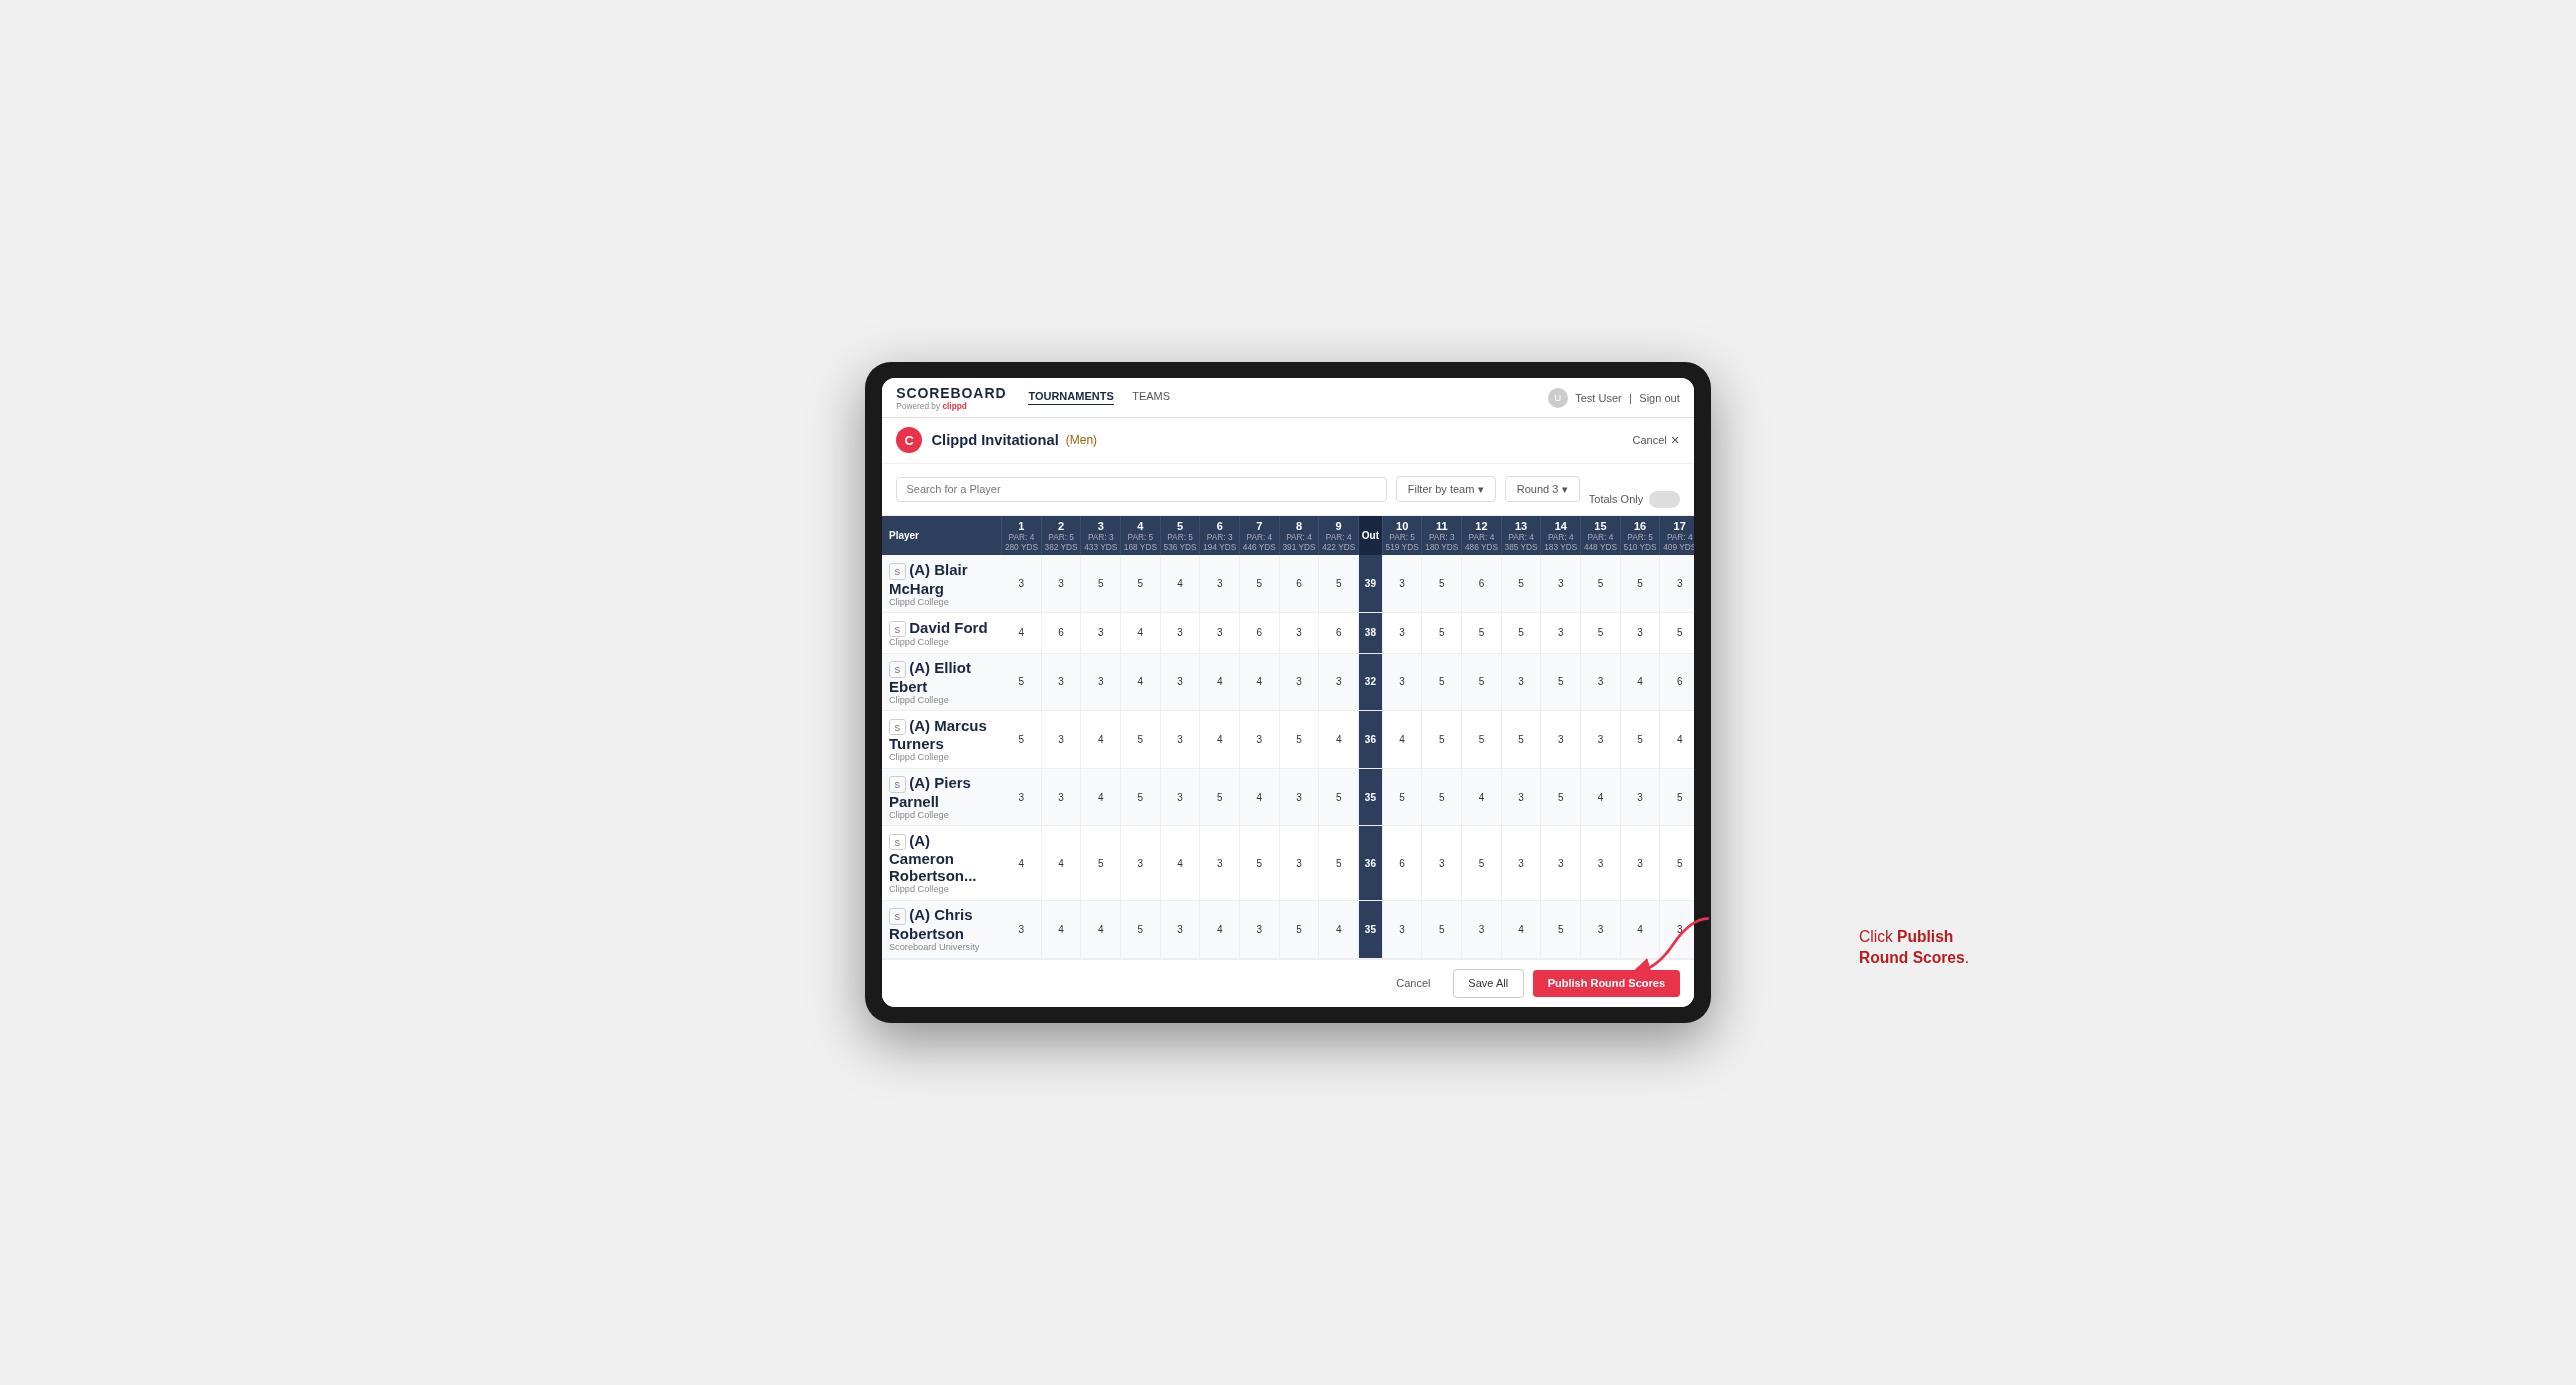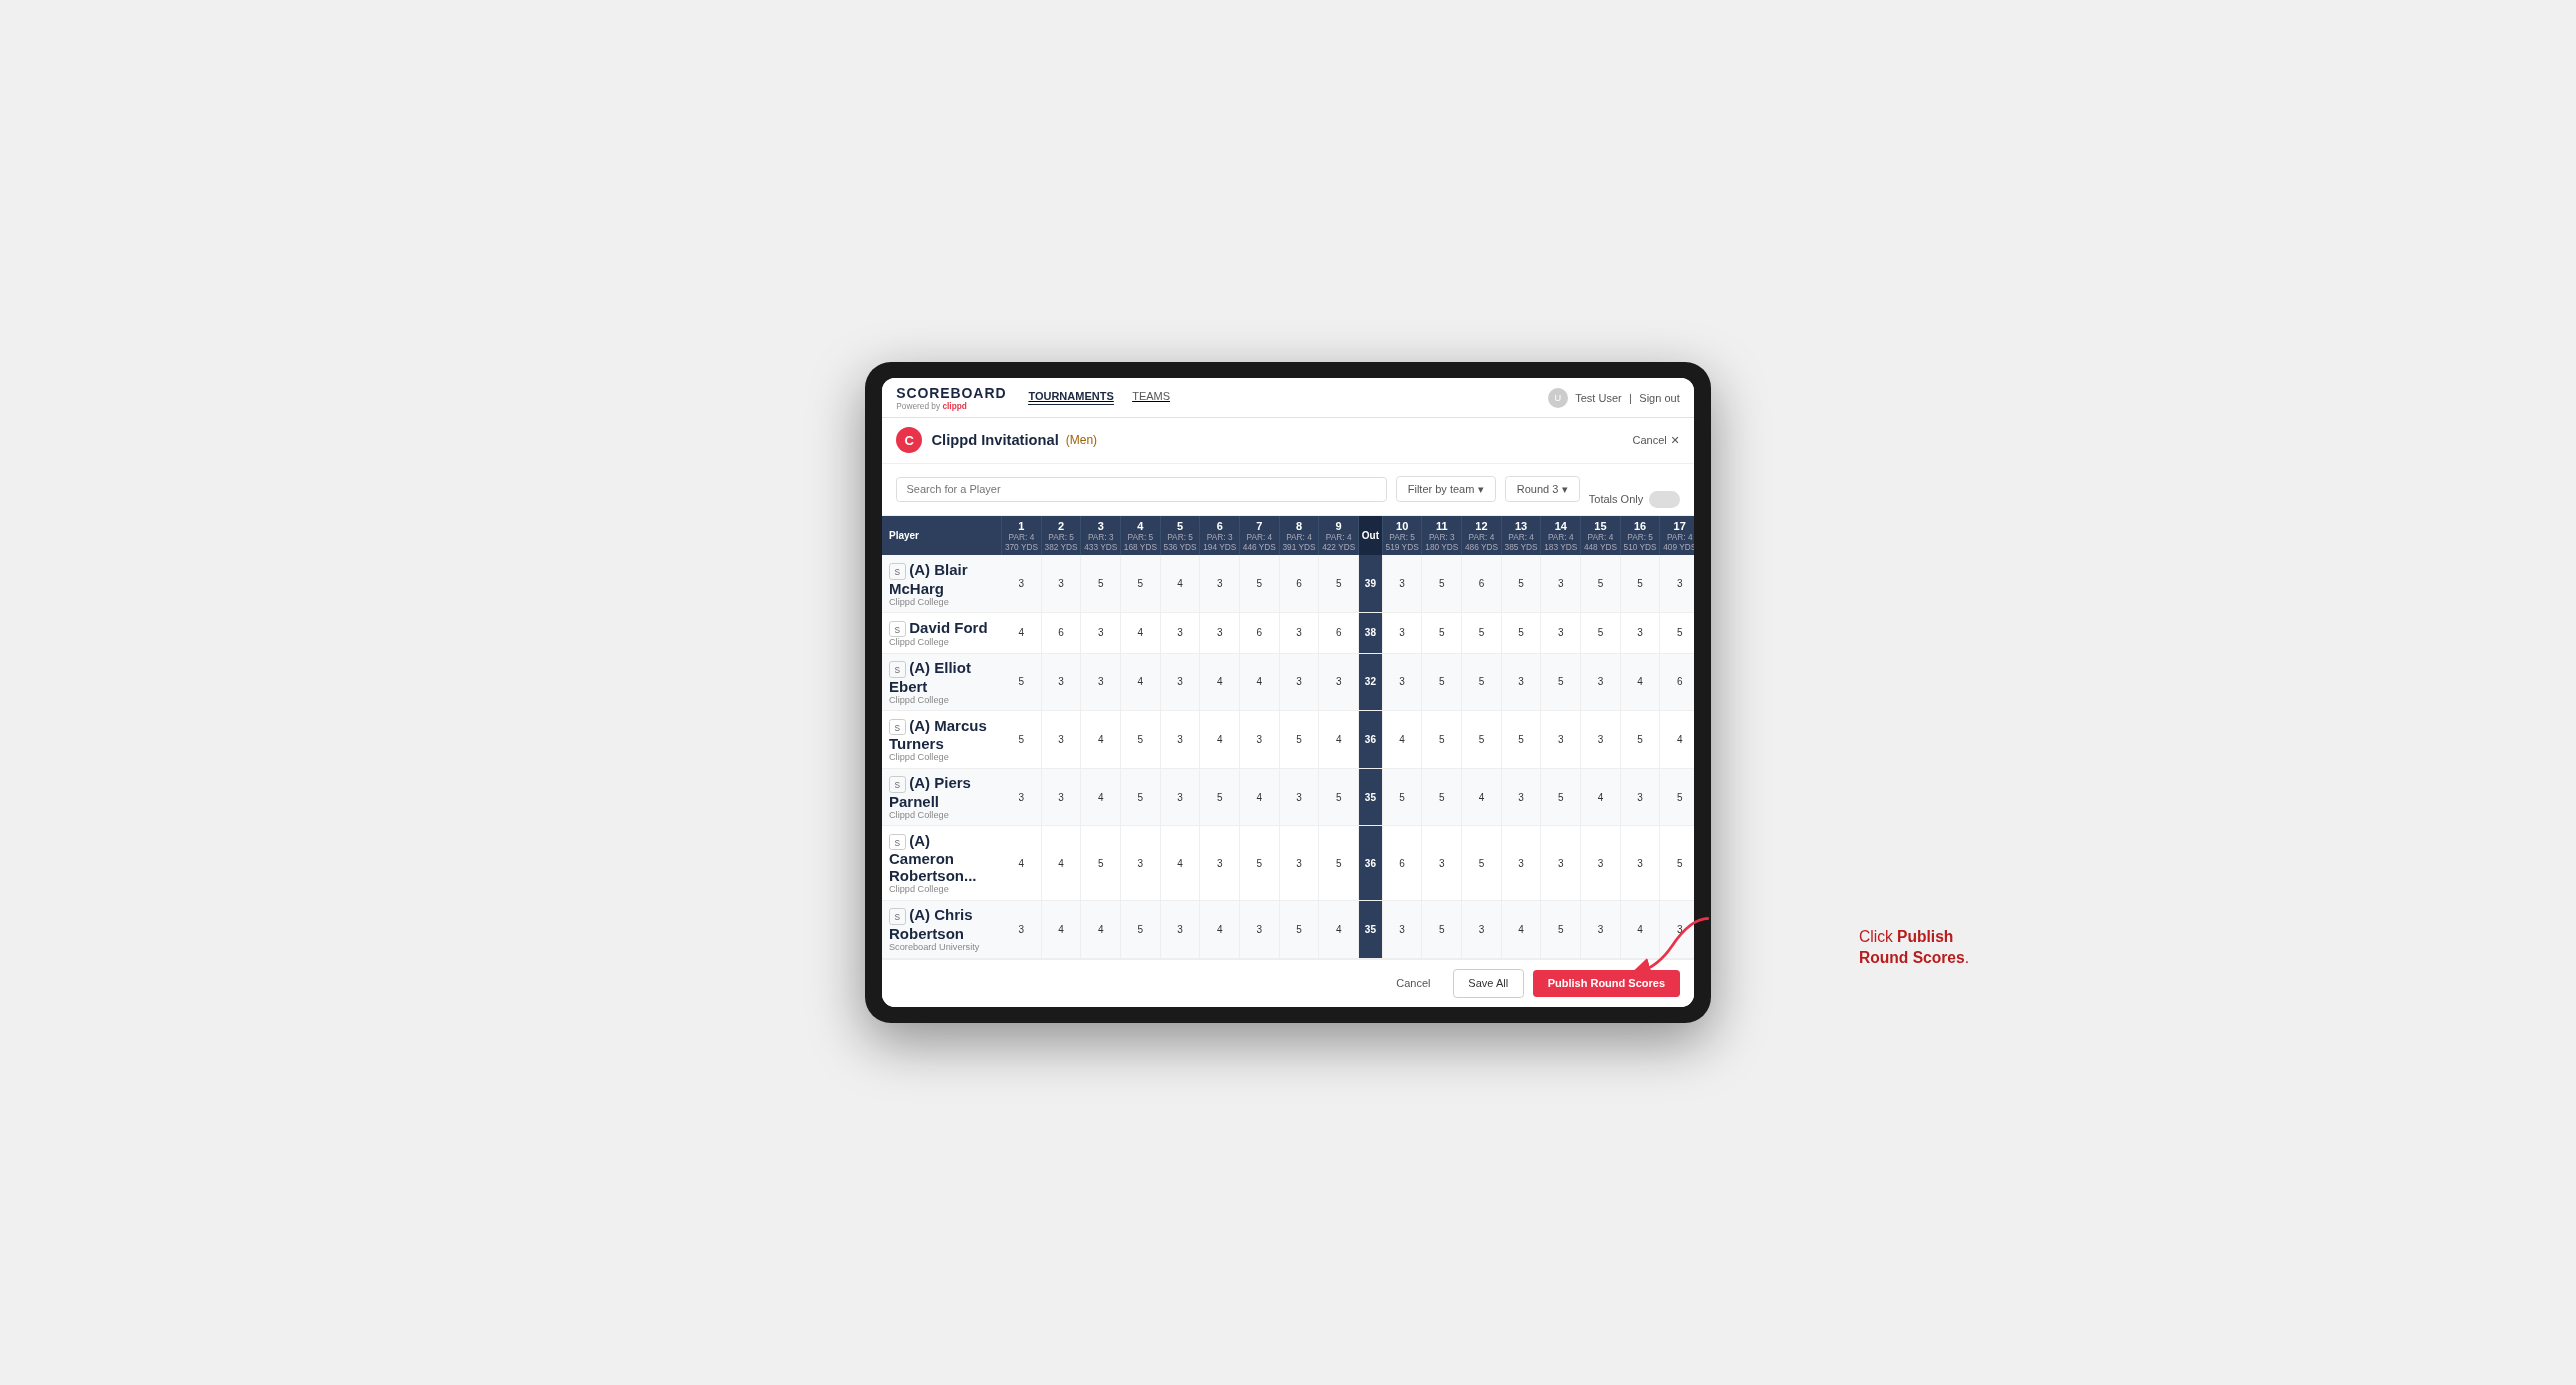--- a/index.html
+++ b/index.html
@@ -48,21 +48,20 @@
       color: #888;
     }
     .logo-sub span {
       color: #e8334a;
       font-weight: 600;
     }
     .nav-links {
       display: flex;
       gap: 18.4px;
       flex: 1;
-      text-decoration: underline;
     }
     .nav-link {
       font-size: 11px;
       color: #555;
       cursor: pointer;
       padding-bottom: 1.8px;
       text-decoration: none;
     }
     .nav-link.active {
       color: #1a2740;
@@ -381,21 +380,21 @@
         </div>
 
         <div class="score-table-container">
           <table class="score-table">
             <thead>
               <tr>
                 <th class="player-col">Player</th>
                 <th>
                     <span class="th-hole-num">1</span>
                     <span class="th-par">PAR: 4</span>
-                    <span class="th-yds">370 YDS</span>
+                    <span class="th-yds">280 YDS</span>
                   </th>
                 <th>
                     <span class="th-hole-num">2</span>
                     <span class="th-par">PAR: 5</span>
                     <span class="th-yds">382 YDS</span>
                   </th>
                 <th>
                     <span class="th-hole-num">3</span>
                     <span class="th-par">PAR: 3</span>
                     <span class="th-yds">433 YDS</span>

